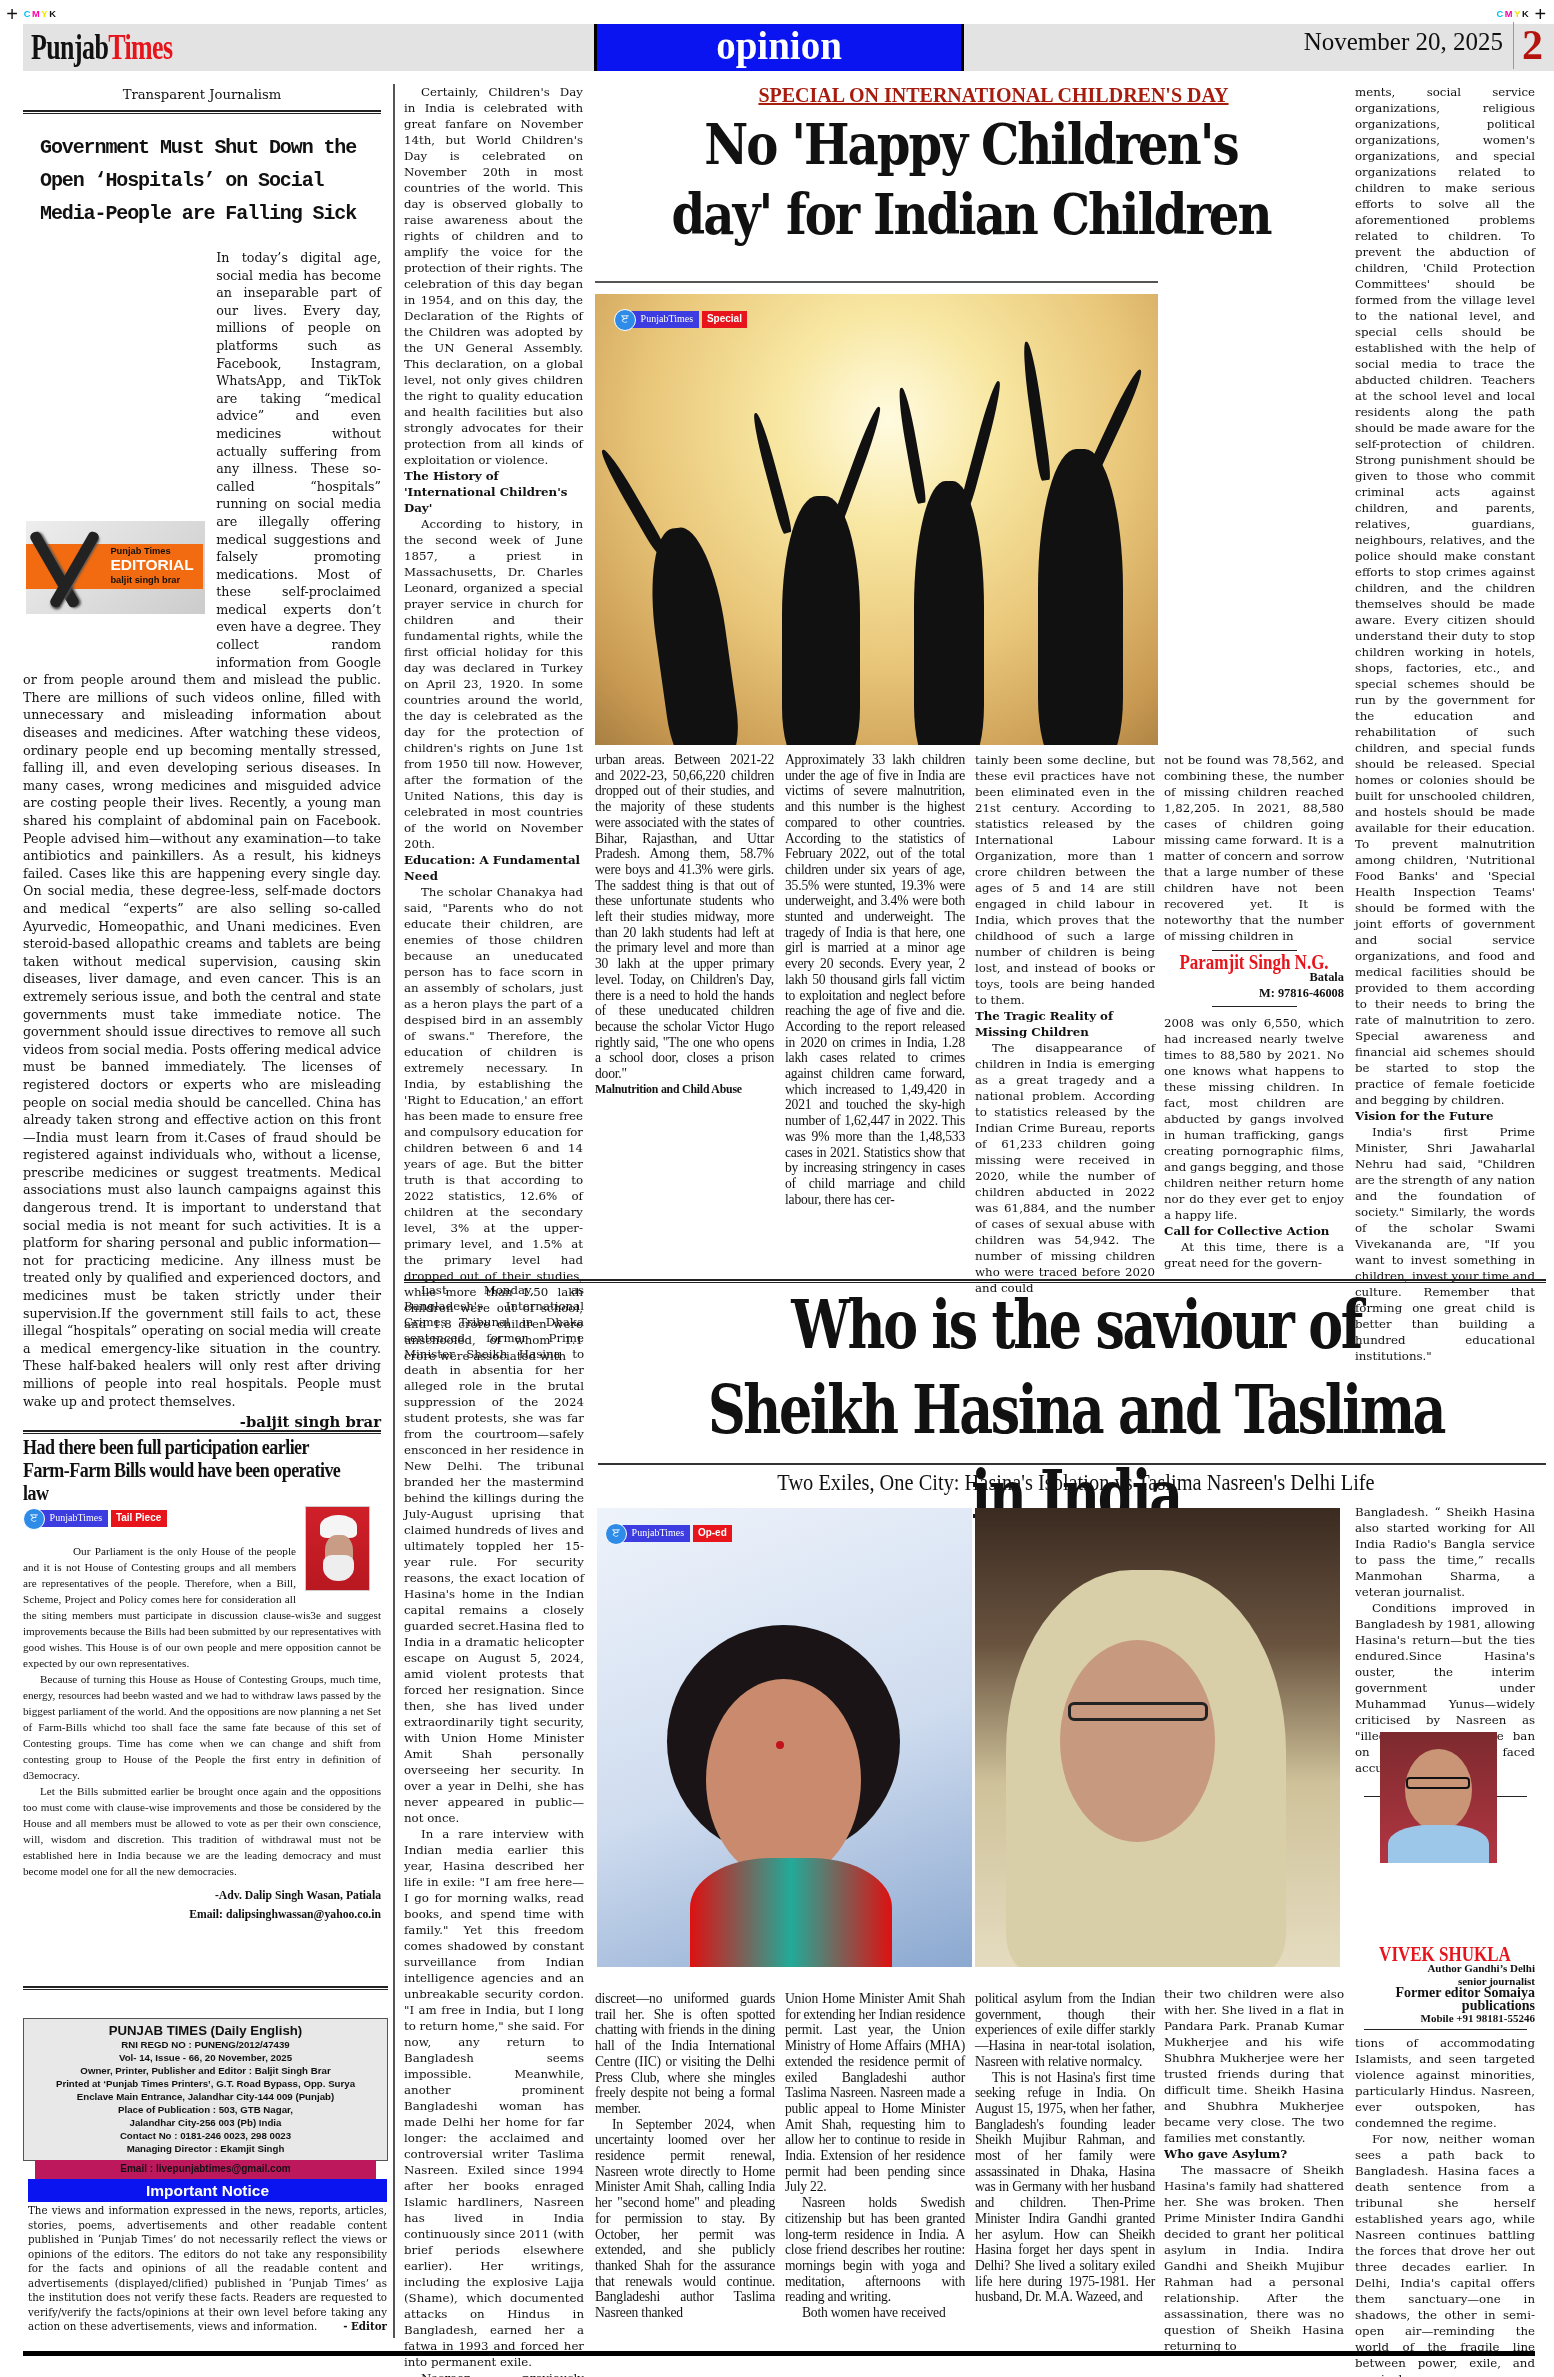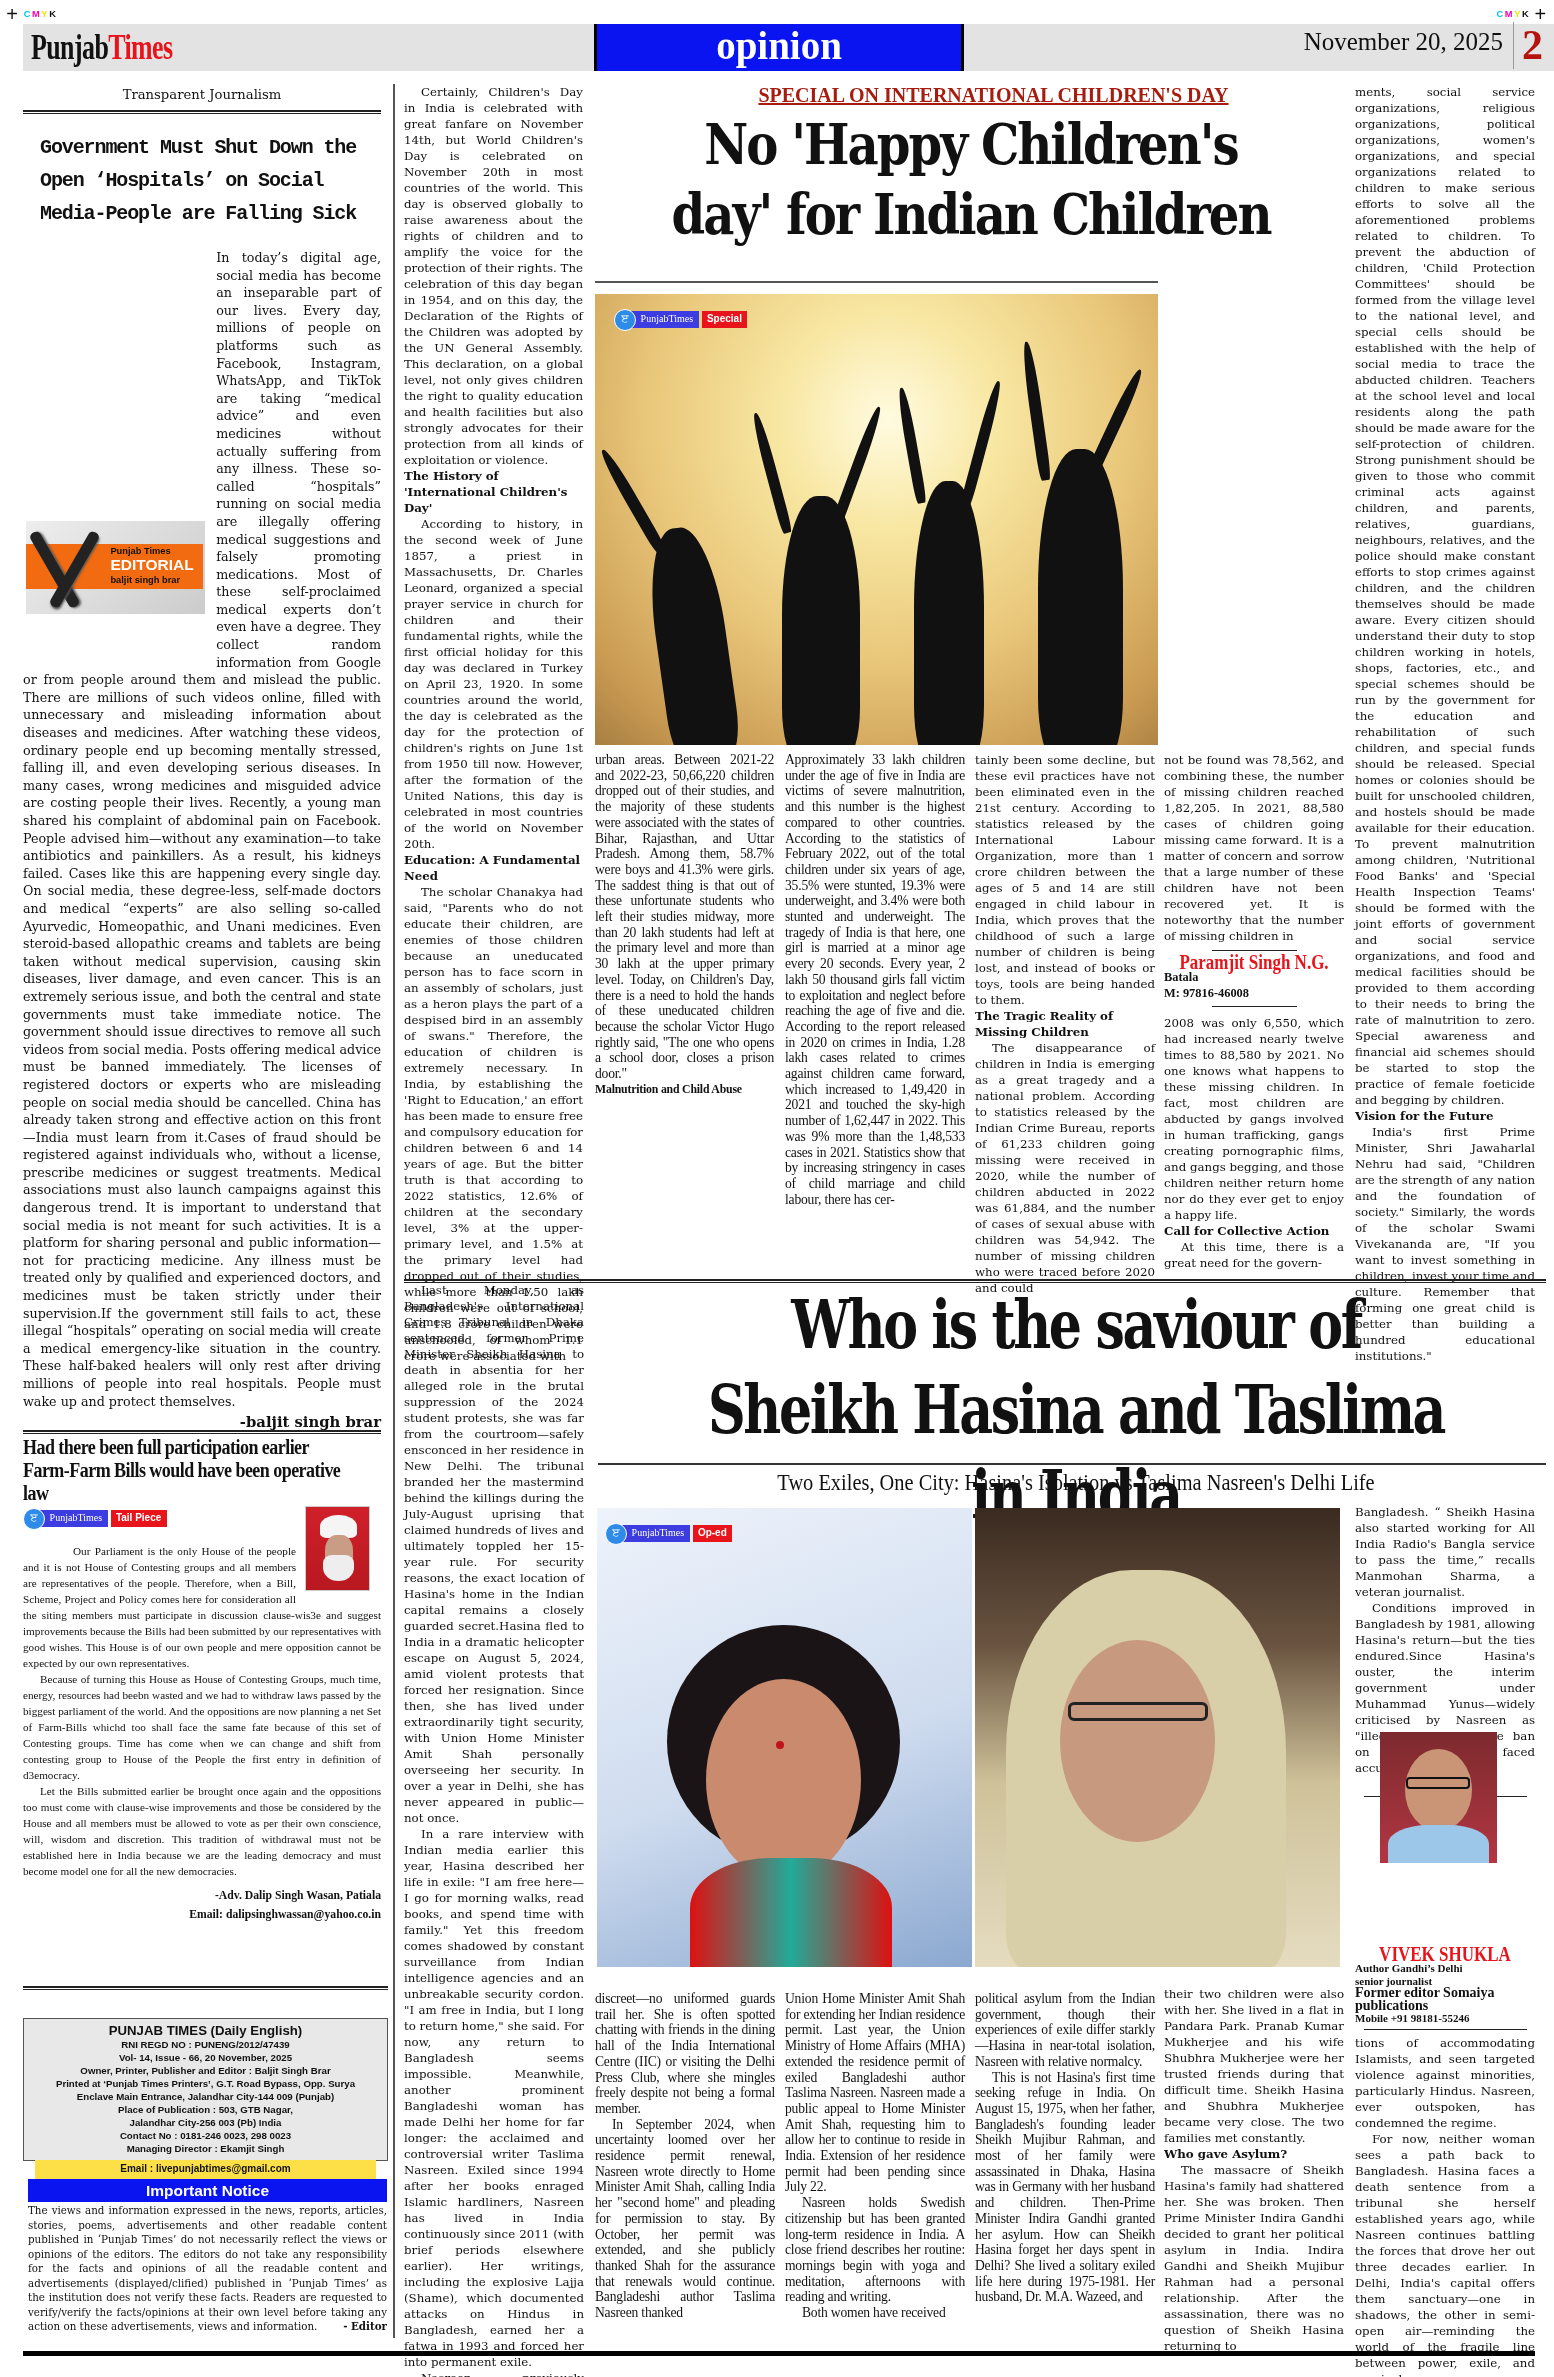--- a/index.html
+++ b/index.html
@@ -34,31 +34,31 @@
 .ed-badge .t3{top:54px;font-size:9.3px;color:#111}
 .sig{font-weight:bold;text-align:right;font-size:14.8px}
 .tp-head{left:23px;top:1436px;width:358px;font-family:"Liberation Serif",serif;font-weight:bold;font-size:20px;line-height:23px;letter-spacing:-0.6px;transform:scaleX(.9);transform-origin:left}
 .tag{display:flex;align-items:center;height:17px}
 .tag .logo-c{width:22px;height:22px;border-radius:50%;background:#2e8ce8;border:1.6px solid #fff;color:#fff;font-size:11px;text-align:center;line-height:18.7px;margin-right:-4.7px;z-index:2}
 .tag .pt{background:#3c3ce0;color:#fff;font-family:"Liberation Serif",serif;font-size:10px;padding:1.6px 6.2px 1.6px 9.3px;height:17px}
 .tag .kind{background:#e8141b;color:#fff;font-family:"Liberation Sans",sans-serif;font-weight:bold;font-size:10px;padding:1.6px 5.4px;height:17px;margin-left:2.3px}
 .portrait{background:linear-gradient(#d0202a,#b81820);border:0.8px solid #ccc}
 .imprint{left:23px;top:2018px;width:365px;height:143px;border:1.2px solid #555;background:#e8e8e8;text-align:center;font-family:"Liberation Sans",sans-serif;font-weight:bold;font-size:9.7px;line-height:13px;padding-top:3.9px}
 .imprint .big{font-size:13.2px;line-height:15.5px}
-.imprint .mail{margin:4.7px 11px 0;background:#fde047;font-size:10px;line-height:18.7px}
+.imprint .mail{margin:4.7px 11px 0;background:#be185d;font-size:10px;line-height:18.7px}
 .notice-h{left:28px;top:2179px;width:359px;height:23px;background:#0a14f0;color:#fff;text-align:center;font-family:"Liberation Sans",sans-serif;font-weight:bold;font-size:15.5px;line-height:23px}
 .notice-b{left:28px;top:2203px;width:359px;font-family:"DejaVu Serif",serif;font-size:10.3px;line-height:14.5px;text-align:justify}
 .bar{background:#000}
 .vline{width:1.6px;background:#555}
 .special{left:723px;top:84px;width:541px;text-align:center;font-family:"Liberation Serif",serif;font-weight:bold;font-size:20px;color:#a61c0f;text-decoration:underline;text-decoration-thickness:2.3px}
 .kid-head{left:598px;top:109px;width:746px;text-align:center;font-family:"DejaVu Serif",serif;font-weight:bold;font-size:56px;line-height:70px;letter-spacing:-2.3px;transform:scaleX(.86);transform-origin:center}
 .kids-img{left:595px;top:294px;width:563px;height:451px;background:radial-gradient(circle at 52% 28%,#fffbe0 0%,#f8e7a2 25%,#e9c77a 55%,#c99a52 85%,#a77f42 100%);overflow:hidden}
 .sil{position:absolute;background:#111;border-radius:45% 45% 20% 20%}
 .red-name{color:#e8141b;font-family:"Liberation Serif",serif;font-weight:bold;font-size:20px;text-align:center;transform:scaleX(.85)}
-.byline{text-align:left;font-family:"Liberation Serif",serif;font-weight:bold;font-size:12.4px;line-height:15.5px}
+.byline{text-align:right;font-family:"Liberation Serif",serif;font-weight:bold;font-size:12.4px;line-height:15.5px}
 .sh-head{left:598px;top:1282px;width:956px;text-align:center;font-family:"DejaVu Serif",serif;font-weight:bold;font-size:67px;line-height:85px;letter-spacing:-3.1px;transform:scaleX(.78);transform-origin:center}
 .sh-sub{left:598px;top:1469px;width:956px;text-align:center;font-family:"Liberation Serif",serif;font-size:24px;transform:scaleX(.85)}
 .photo1{left:597px;top:1508px;width:375px;height:459px;background:linear-gradient(160deg,#eef3fb 0%,#cfdcef 55%,#8ba8d0 100%);overflow:hidden}
 .photo2{left:975px;top:1508px;width:365px;height:459px;background:linear-gradient(180deg,#3a2a20 0%,#6a5440 30%,#cfc29a 60%,#e5dcc0 100%);overflow:hidden}
 .face{position:absolute;border-radius:50%}
 .vivek{left:1380px;top:1732px;width:117px;height:131px;background:linear-gradient(#7c2a2e,#b23642);overflow:hidden}
 </style>
 </head>
 <body>
 

